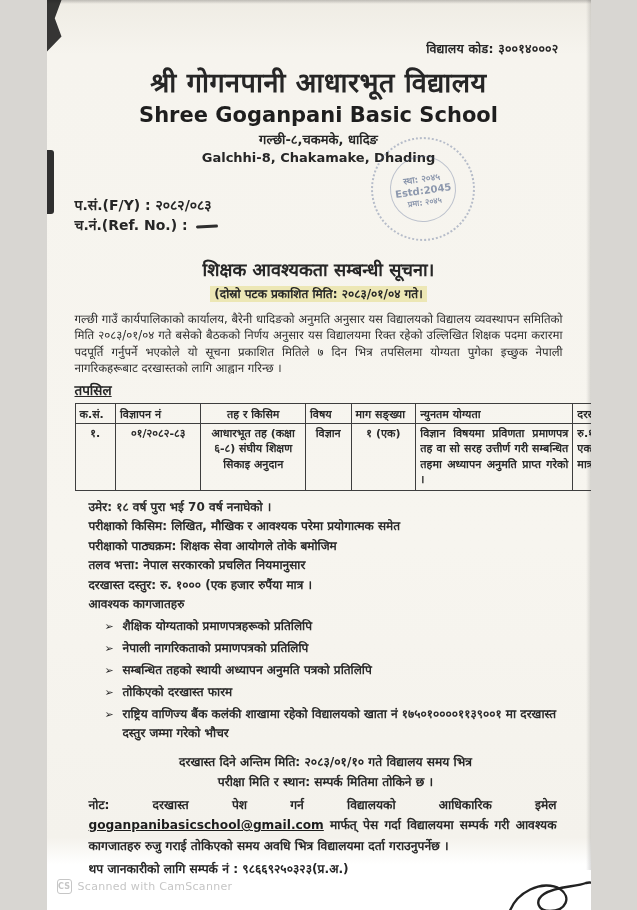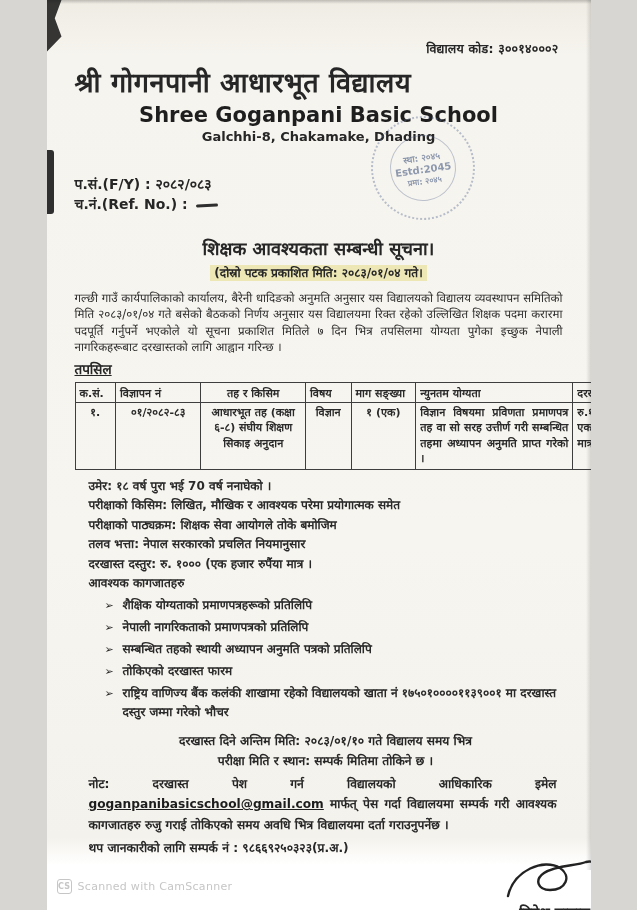--- a/index.html
+++ b/index.html
@@ -25,21 +25,21 @@
     background:linear-gradient(90deg, rgba(0,0,0,0) 0%, rgba(60,60,60,.18) 100%); }
   .edge-top { position:absolute; left:0; top:0; width:100%; height:4px;
     background:linear-gradient(180deg, rgba(40,40,40,.25), rgba(0,0,0,0)); }
   .scan-bottom { position:absolute; left:0; bottom:0; width:100%; height:40px; background:#ffffff; }
 
   .inner { position:relative; padding:0 28px; }
 
   .code-row { padding-top:40px; text-align:right; font-size:12.5px; font-weight:700;
     padding-right:4px; letter-spacing:.2px; }
 
-  .h-np { margin-top:6px; text-align:left; font-size:27px; font-weight:800;
+  .h-np { margin-top:6px; text-align:center; font-size:27px; font-weight:800;
     font-family:"DejaVu Serif","Liberation Serif",serif; letter-spacing:.5px; }
   .h-en { text-align:center; font-size:21px; font-weight:800; margin-top:3px; color:#1e1e1e; }
   .addr-np { text-align:center; font-size:13px; font-weight:700; margin-top:3px; }
   .addr-en { text-align:center; font-size:13px; font-weight:700; margin-top:2px; }
 
   .ref-block { position:relative; margin-top:30px; height:62px; }
   .ref-line { font-size:14px; font-weight:700; line-height:20px; }
   .ref-dash { display:inline-block; width:22px; height:3px; background:#2e2e2e;
     border-radius:2px; vertical-align:middle; margin-left:8px; transform:rotate(-3deg); }
 
@@ -109,20 +109,21 @@
   <div class="mark-topleft"></div>
   <div class="mark-left"></div>
   <div class="scan-bottom"></div>
 
   <div class="inner">
 
     <div class="code-row">विद्यालय कोड: ३००१४०००२</div>
 
     <div class="h-np">श्री गोगनपानी आधारभूत विद्यालय</div>
     <div class="h-en">Shree Goganpani Basic School</div>
+    <div class="addr-np">गल्छी-८,चकमके, धादिङ</div>
     <div class="addr-en">Galchhi-8, Chakamake, Dhading</div>
 
     <div class="ref-block">
       <div class="ref-line">
         <span>प.सं.(F/Y) : २०८२/०८३</span>
       </div>
       <div class="ref-line">
         <span>च.नं.(Ref. No.) :</span><span class="ref-dash"></span>
       </div>
       <div class="stamp">

